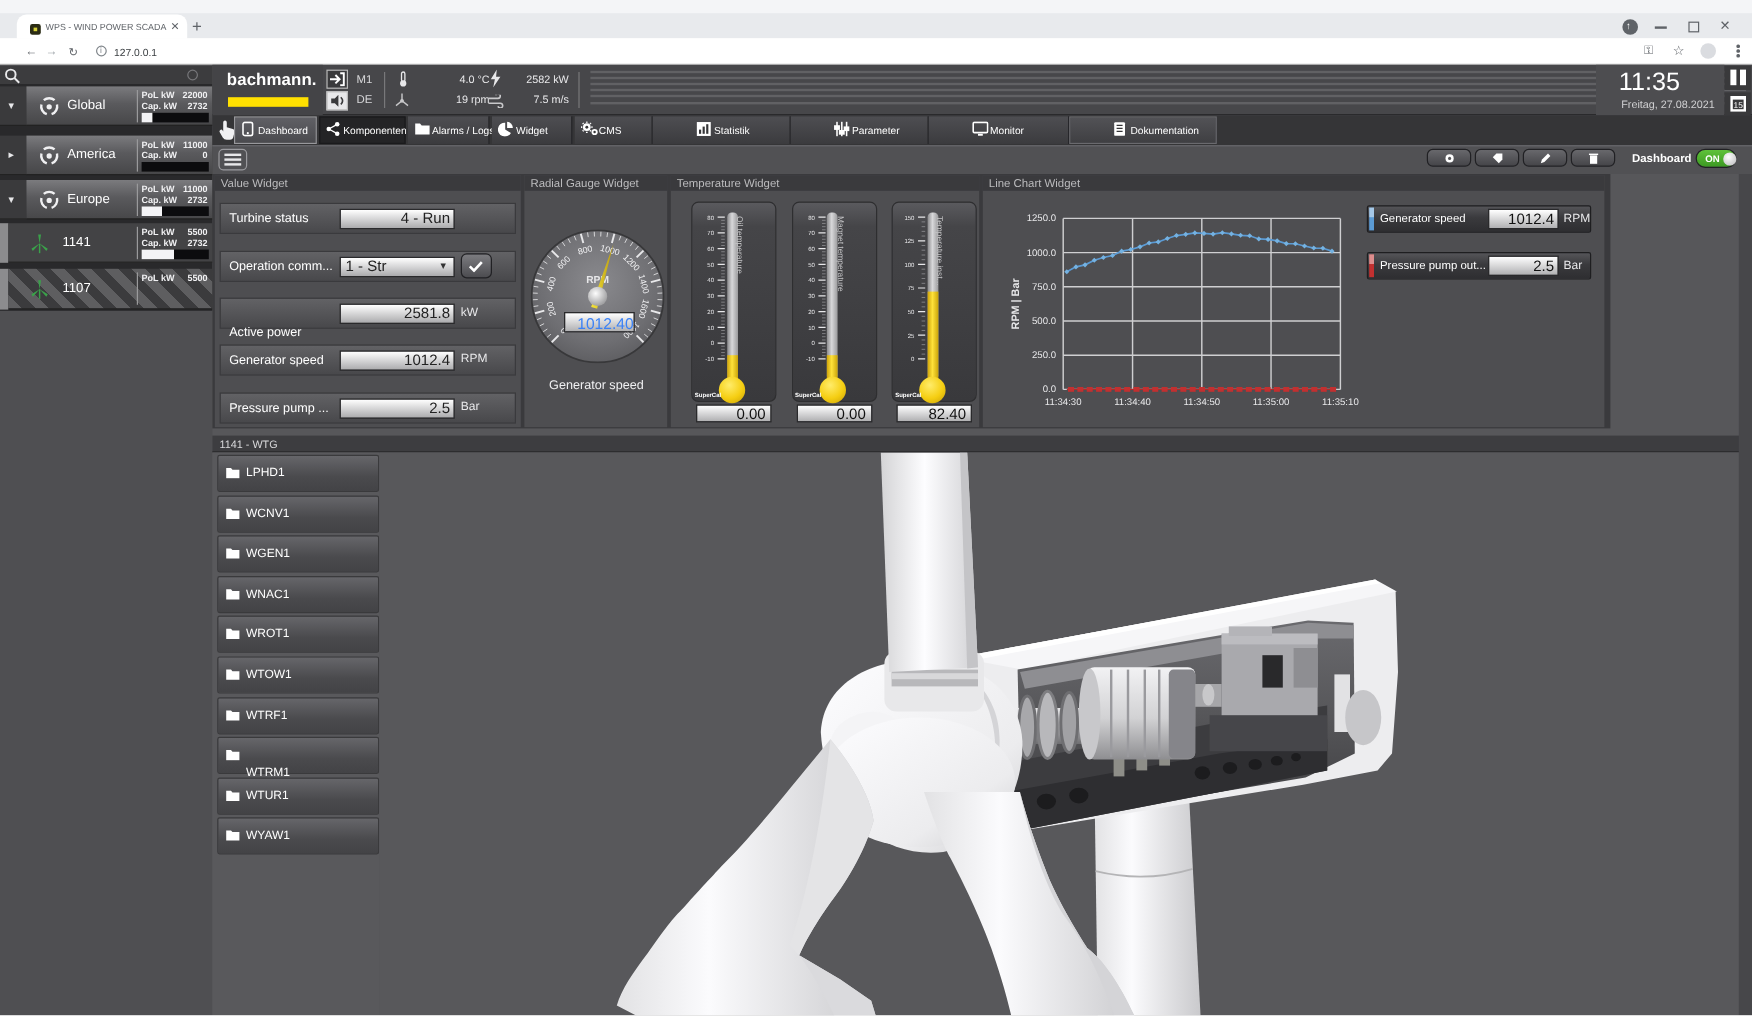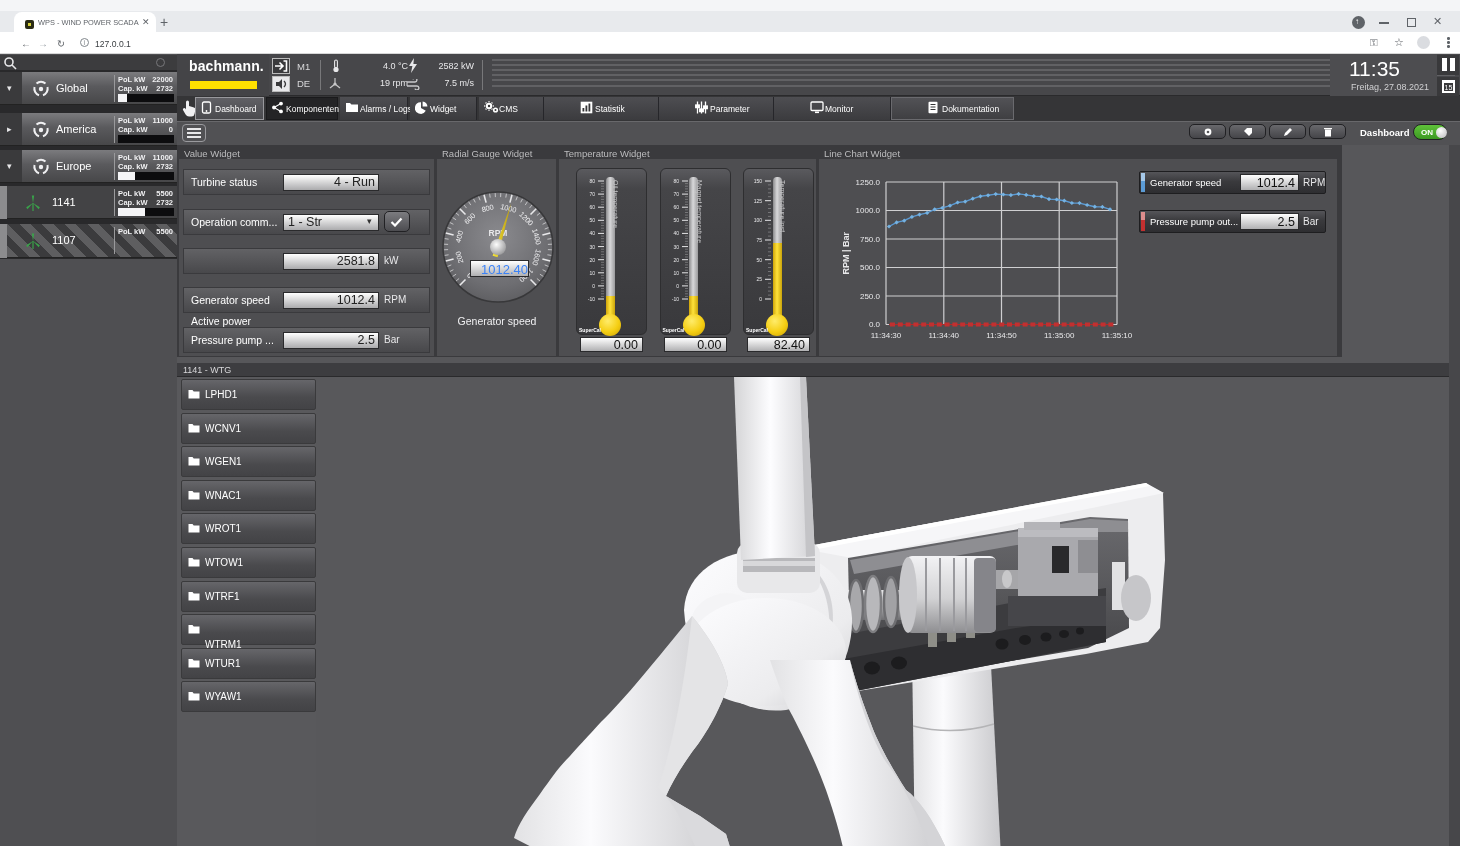--- a/index.html
+++ b/index.html
@@ -328,21 +328,21 @@
 <div class="abs" style="left:183px;top:209px;width:247px;height:26px;background:linear-gradient(#626265,#48484b);border:1px solid #3a3a3d;"></div>
 <div class="txt" style="left:191px;top:216px;font-size:10.5px;color:#fff;">Operation comm...</div>
 <div class="abs" style="left:283px;top:213.5px;width:96px;height:17px;background:linear-gradient(#ffffff,#ababad);border:1px solid #2a2a2c;"></div>
 <div class="txt" style="left:288px;top:215px;font-size:12.5px;color:#222;">1 - Str</div>
 <div class="txt" style="left:367px;top:216px;font-size:9px;color:#333;">▾</div>
 <div class="abs" style="left:384px;top:211px;width:26px;height:21px;border-radius:5px;background:linear-gradient(#7c7c80,#4c4c50);border:1px solid #212124;"></div>
 <svg class="abs" style="left:390px;top:217px;" width="13" height="10" viewBox="0 0 13 10">
     <path d="M1.5 5 L5 8.5 L11.5 1.5" stroke="#fff" stroke-width="2.2" fill="none"></path>
   </svg>
 <div class="abs" style="left:183px;top:248px;width:247px;height:26px;background:linear-gradient(#626265,#48484b);border:1px solid #3a3a3d;"></div>
-<div class="txt" style="left:191px;top:271px;font-size:10.5px;color:#fff;margin-top:44px;">Active power</div>
+<div class="txt" style="left:191px;top:271px;font-size:10.5px;color:#fff;">Active power</div>
 <div class="abs" style="left:283px;top:252.5px;width:96px;height:17px;background:linear-gradient(#ffffff,#ababad);border:1px solid #2a2a2c;"></div>
 <div class="txt" style="left:283px;top:254px;width:92px;text-align:right;font-size:12.5px;color:#222;">2581.8</div>
 <div class="txt" style="left:384px;top:255px;font-size:10px;color:#e8e8ea;">kW</div>
 <div class="abs" style="left:183px;top:287px;width:247px;height:26px;background:linear-gradient(#626265,#48484b);border:1px solid #3a3a3d;"></div>
 <div class="txt" style="left:191px;top:294px;font-size:10.5px;color:#fff;">Generator speed</div>
 <div class="abs" style="left:283px;top:291.5px;width:96px;height:17px;background:linear-gradient(#ffffff,#ababad);border:1px solid #2a2a2c;"></div>
 <div class="txt" style="left:283px;top:293px;width:92px;text-align:right;font-size:12.5px;color:#222;">1012.4</div>
 <div class="txt" style="left:384px;top:294px;font-size:10px;color:#e8e8ea;">RPM</div>
 <div class="abs" style="left:183px;top:327px;width:247px;height:26px;background:linear-gradient(#626265,#48484b);border:1px solid #3a3a3d;"></div>
 <div class="txt" style="left:191px;top:334px;font-size:10.5px;color:#fff;">Pressure pump ...</div>

